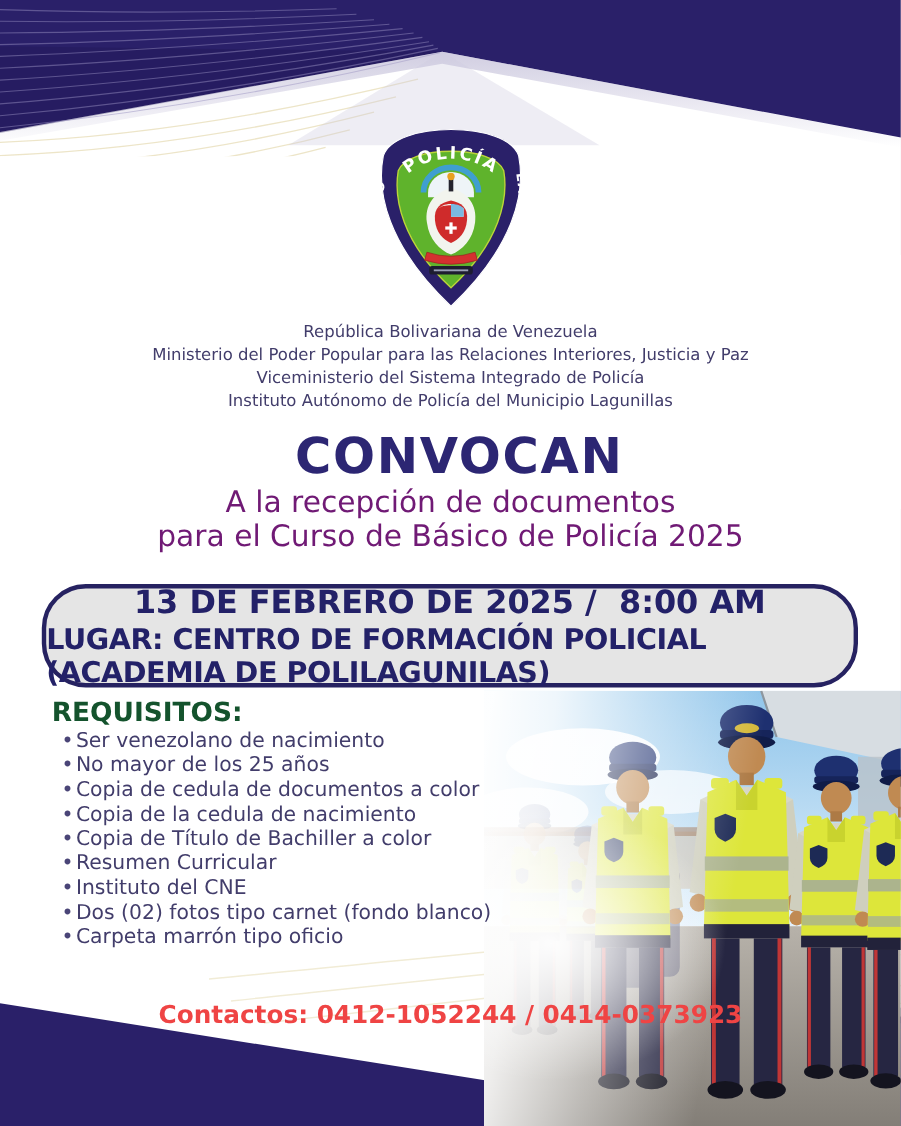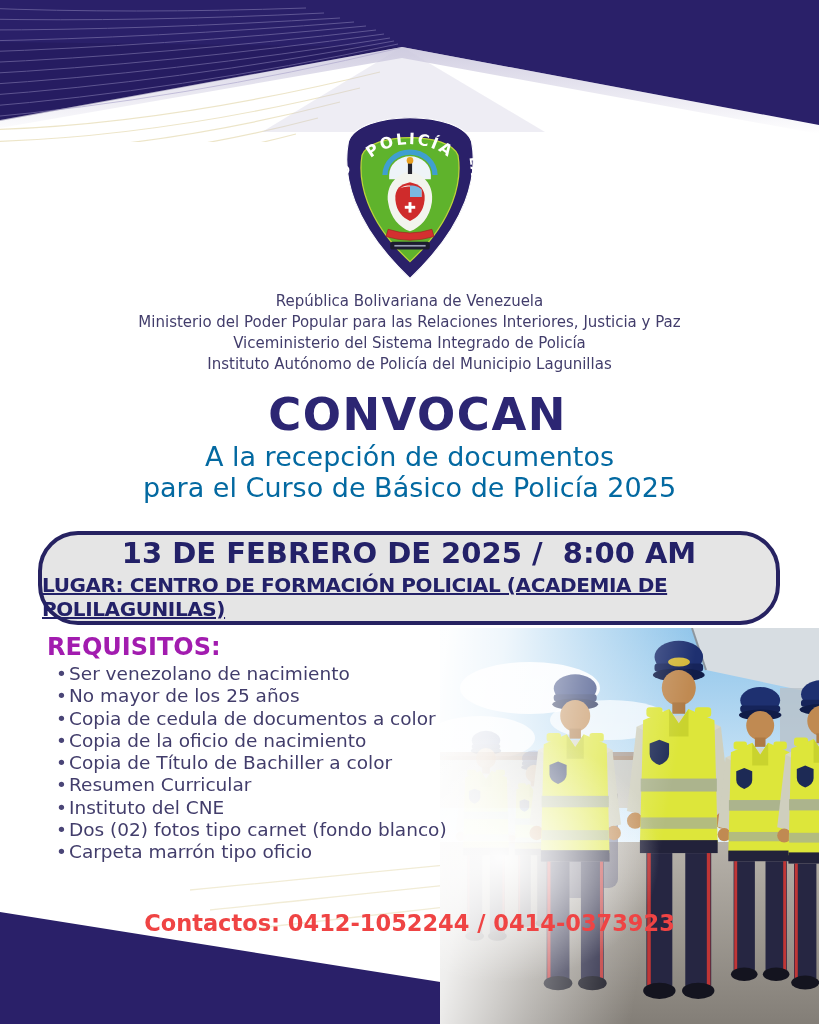--- a/index.html
+++ b/index.html
@@ -20,34 +20,34 @@
   .org {
     top:291px; left:0; width:100%; text-align:center;
     font-size:15px; line-height:21px; color:#423d6b;
   }
   .title {
     top:388px; left:0; width:100%; text-align:center;
     font-size:45px; font-weight:bold; letter-spacing:1.5px; color:#2c2673;padding-left:16px;
   }
   .subtitle {
     top:441px; left:0; width:100%; text-align:center;
-    font-size:27px; line-height:31px; color:#0369a1;
+    font-size:27px; line-height:31px; color:#701a75;
   }
 
   .event-box {
     left:38px; top:531px; width:742px; height:94px;
     border:4px solid #262261; border-radius:40px; background:#e5e5e5;
     display:flex; flex-direction:column; justify-content:center; align-items:center;
     z-index:3;
   }
   .evt1 { font-size:29px; font-weight:bold; color:#232168; white-space:pre-wrap; }
-  .evt2 { font-size:20px; font-weight:bold; color:#232168; letter-spacing:-0.4px; margin-top:3px;text-decoration:underline; }
+  .evt2 { font-size:26px; font-weight:bold; color:#232168; letter-spacing:-0.4px; margin-top:3px; }
 
   .req-head {
-    left:47px; top:633px; font-size:24px; font-weight:bold; color:#a21caf; z-index:3;
+    left:47px; top:633px; font-size:24px; font-weight:bold; color:#14532d; z-index:3;
   }
   .req-list {
     left:47px; top:663px; list-style:none; z-index:3;
     font-size:18.5px; line-height:22.3px; color:#423d6b; width:470px;
   }
   .req-list li { white-space:nowrap; }
   .req-list .b { display:inline-block; width:13px; margin-left:9px; color:#4a4577; }
 
   .contacts {
     top:910px; left:0; width:100%; text-align:center;
@@ -226,21 +226,21 @@
       </g>
     </svg>
     <div class="photo-fade"></div>
   </div>
 
   <div class="abs req-head z3">REQUISITOS:</div>
   <ul class="abs req-list">
     <li><span class="b">•</span><span>Ser venezolano de nacimiento</span></li>
     <li><span class="b">•</span><span>No mayor de los 25 años</span></li>
     <li><span class="b">•</span><span>Copia de cedula de documentos a color</span></li>
-    <li><span class="b">•</span><span>Copia de la oficio de nacimiento</span></li>
+    <li><span class="b">•</span><span>Copia de la cedula de nacimiento</span></li>
     <li><span class="b">•</span><span>Copia de Título de Bachiller a color</span></li>
     <li><span class="b">•</span><span>Resumen Curricular</span></li>
     <li><span class="b">•</span><span>Instituto del CNE</span></li>
     <li><span class="b">•</span><span>Dos (02) fotos tipo carnet (fondo blanco)</span></li>
     <li><span class="b">•</span><span>Carpeta marrón tipo oficio</span></li>
   </ul>
 
   <div class="abs contacts">Contactos: 0412-1052244 / 0414-0373923</div>
 
   <svg class="abs bottom-svg" width="819" height="200" viewBox="0 0 819 200">

